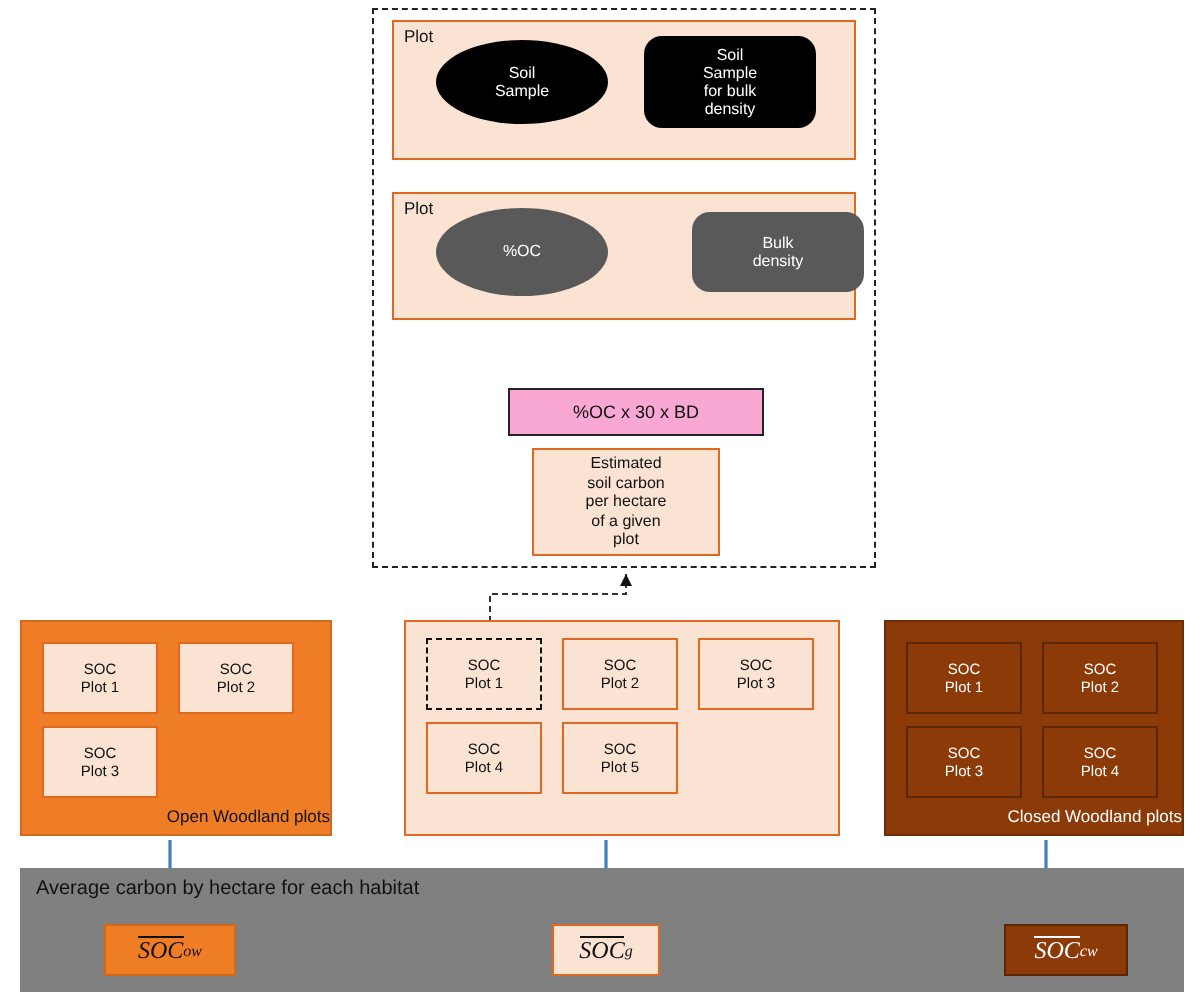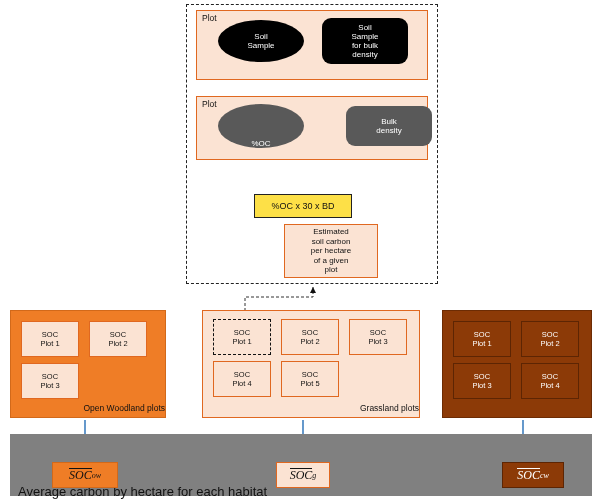--- a/index.html
+++ b/index.html
@@ -33,40 +33,40 @@
   #plot-panel-1{left:196px;top:10px;width:232px;height:70px;}
   #plot-panel-2{left:196px;top:96px;width:232px;height:64px;}
 
   .ellipse{
     border-radius:50%;
     color:#ffffff;
     font-size:8px;
     line-height:1.15;
   }
   #soil-sample-ellipse{left:218px;top:20px;width:86px;height:42px;background:#000000;}
-  #pct-oc-ellipse{left:218px;top:104px;width:86px;height:44px;background:#595959;align-items:flex-end;}
+  #pct-oc-ellipse{left:218px;top:104px;width:86px;height:44px;background:#595959;}
 
   .rounded-box{
     border-radius:9px;
     color:#ffffff;
     font-size:8px;
     line-height:1.15;
   }
   #soil-sample-bd-box{left:322px;top:18px;width:86px;height:46px;background:#000000;}
   #bulk-density-box{left:322px;top:106px;width:86px;height:40px;background:#595959;margin-left:24px;}
 
   #formula-box{
-    left:254px;top:194px;width:98px;height:24px;
-    background:#fde047;border:1px solid #222;
+    left:254px;top:194px;width:128px;height:24px;
+    background:#f9a8d4;border:1px solid #222;
     font-size:9px;color:#111;
   }
   #estimated-box{
     left:266px;top:224px;width:94px;height:54px;
     background:#fbe3d3;border:1px solid #e06820;
-    font-size:8px;color:#111;line-height:1.2;margin-left:18px;
+    font-size:8px;color:#111;line-height:1.2;
   }
 
   
   #open-woodland-panel{
     left:10px;top:310px;width:156px;height:108px;
     background:#ef7d26;border:1px solid #d2691a;
   }
   #grassland-panel{
     left:202px;top:310px;width:218px;height:108px;
     background:#fbe3d3;border:1px solid #e06820;
@@ -92,21 +92,21 @@
   .chip-dark{background:#8c3a07;border:1px solid #5d2503;color:#ffffff;}
   .chip-dashed{background:#fbe3d3;border:1px dashed #111;color:#111;}
 
   
   #habitat-bar{
     left:10px;top:434px;width:582px;height:62px;
     background:#808080;
   }
   #habitat-bar-label{
     position:absolute;left:8px;top:5px;
-    font-size:13px;color:#111;margin-top:45px;
+    font-size:10px;color:#111;
   }
   .soc-mean-box{
     position:absolute;top:462px;height:26px;
     display:flex;align-items:center;justify-content:center;
     font-family:"Liberation Serif", serif;
     font-style:italic;font-size:12px;
   }
   #soc-ow-box{left:52px;width:66px;background:#ef7d26;border:1px solid #d2691a;color:#111;}
   #soc-g-box{left:276px;width:54px;background:#fbe3d3;border:1px solid #e06820;color:#111;}
   #soc-cw-box{left:502px;width:62px;background:#8c3a07;border:1px solid #5d2503;color:#ffffff;}
@@ -215,40 +215,40 @@
 Plot 3</span>
   </div>
   <div class="soc-chip chip-light" style="left:10px;top:50px;width:56px;height:34px;">
     <span style="white-space:pre-line">SOC
 Plot 4</span>
   </div>
   <div class="soc-chip chip-light" style="left:78px;top:50px;width:56px;height:34px;">
     <span style="white-space:pre-line">SOC
 Plot 5</span>
   </div>
-  <div class="panel-title">Grassland plots</div>
 </div>
 
 <div class="abs" id="closed-woodland-panel">
   <div class="soc-chip chip-dark" style="left:10px;top:10px;width:56px;height:34px;">
     <span style="white-space:pre-line">SOC
 Plot 1</span>
   </div>
   <div class="soc-chip chip-dark" style="left:78px;top:10px;width:56px;height:34px;">
     <span style="white-space:pre-line">SOC
 Plot 2</span>
   </div>
   <div class="soc-chip chip-dark" style="left:10px;top:52px;width:56px;height:34px;">
     <span style="white-space:pre-line">SOC
 Plot 3</span>
   </div>
   <div class="soc-chip chip-dark" style="left:78px;top:52px;width:56px;height:34px;">
     <span style="white-space:pre-line">SOC
 Plot 4</span>
   </div>
+  <div class="panel-title">Closed Woodland plots</div>
 </div>
 
 <div class="abs" id="habitat-bar">
   <span id="habitat-bar-label">Average carbon by hectare for each habitat</span>
 </div>
 
 <div class="abs soc-mean-box" id="soc-ow-box">
   <span class="ovl"><span>SOC</span></span>
     <sub style="font-size:8px">ow</sub>
 </div>

